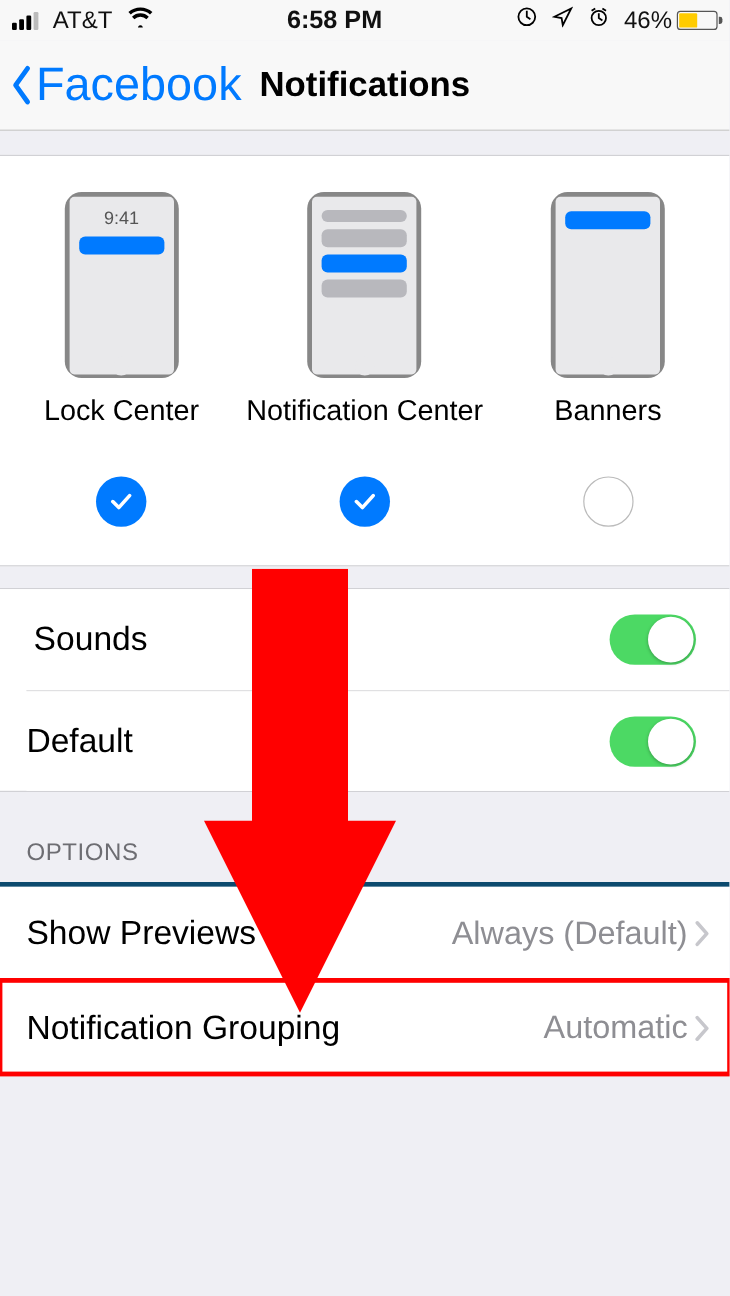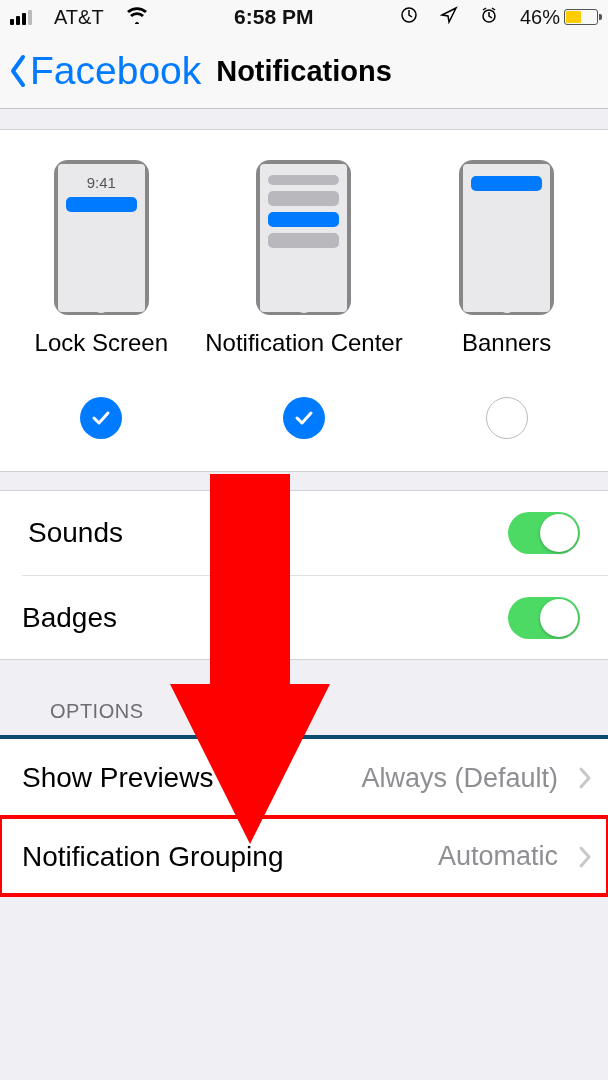--- a/index.html
+++ b/index.html
@@ -17,21 +17,21 @@
     height: 34px;
     display: flex;
     align-items: center;
     justify-content: space-between;
     padding: 0 10px;
     font-size: 20px;
     font-weight: 500;
     color: #111;
     background: #f8f8f8;
   }
-  .status-left, .status-right { display: flex; align-items: center; gap: 22px; }
+  .status-left, .status-right { display: flex; align-items: center; gap: 12px; }
   .signal-bars { display: inline-flex; align-items: flex-end; gap: 2px; }
   .signal-bars span { width: 4px; background: #000; display: inline-block; border-radius: 1px; }
   .signal-bars span:nth-child(1){height:6px;}
   .signal-bars span:nth-child(2){height:9px;}
   .signal-bars span:nth-child(3){height:12px;}
   .signal-bars span:nth-child(4){height:15px; background:#bbb;}
   .carrier { font-size: 20px; }
   .wifi { font-size: 20px; }
   .time { font-size: 21px; font-weight:600; }
   .battery-wrap { display:flex; align-items:center; gap:4px; }
@@ -114,29 +114,28 @@
     width:72px; height:42px; background:#4cd964; border-radius:21px; position:relative;
   }
   .toggle .knob {
     width:38px; height:38px; background:#fff; border-radius:50%;
     position:absolute; top:2px; right:2px; box-shadow:0 1px 3px rgba(0,0,0,0.3);
   }
   
   .section-header {
     font-size:20px; color:#6d6d72; padding: 40px 22px 12px 22px; text-transform:uppercase;
     letter-spacing:0.5px;
-    margin-left:28px;
   }
   .option-section { background:#fff; border-top:4px solid #0c4a6e; border-bottom:1px solid #d1d1d5;}
   .option-row {
     display:flex; align-items:center; justify-content:space-between;
     padding: 0 16px 0 22px; height:78px; font-size:28px; background:#fff;
   }
   .option-row + .option-row { border-top:1px solid #e0e0e2; }
-  .option-value { color:#8e8e93; font-size:27px; display:flex; align-items:center; gap:20px;}
+  .option-value { color:#8e8e93; font-size:27px; display:flex; align-items:center; gap:5px;}
   .chevron-right { width:14px; height:24px; }
   .highlight { outline:4px solid #ff0000; outline-offset:-2px; }
   
   .red-arrow {
     position:absolute; left:170px; top:474px; width:160px; height:380px;
     pointer-events:none; z-index:50;
   }
 </style>
 </head>
 <body>
@@ -197,21 +196,21 @@
 <div class="alerts-section">
   <div class="previews">
     <div class="preview-col">
       <div class="phone-mock">
         <div class="phone-screen">
           <div class="lock-time">9:41</div>
           <div class="bar blue"></div>
         </div>
         <div class="home-btn"></div>
       </div>
-      <div class="preview-label">Lock Screen</div>
+      <div class="preview-label">Lock Center</div>
     </div>
     <div class="preview-col">
       <div class="phone-mock">
         <div class="phone-screen" style="padding-top:6px;">
           <div class="bar gray thin"></div>
           <div class="bar gray"></div>
           <div class="bar blue"></div>
           <div class="bar gray"></div>
         </div>
         <div class="home-btn"></div>
@@ -250,21 +249,21 @@
 </div>
 
 <div class="list-section">
   <div class="row">
     <span>Sounds</span>
     <div class="toggle">
         <div class="knob"></div>
       </div>
   </div>
   <div class="row">
-    <span>Badges</span>
+    <span>Default</span>
     <div class="toggle">
         <div class="knob"></div>
       </div>
   </div>
 </div>
 
 <div class="section-header">OPTIONS</div>
 <div class="option-section">
   <div class="option-row">
     <span>Show Previews</span>

